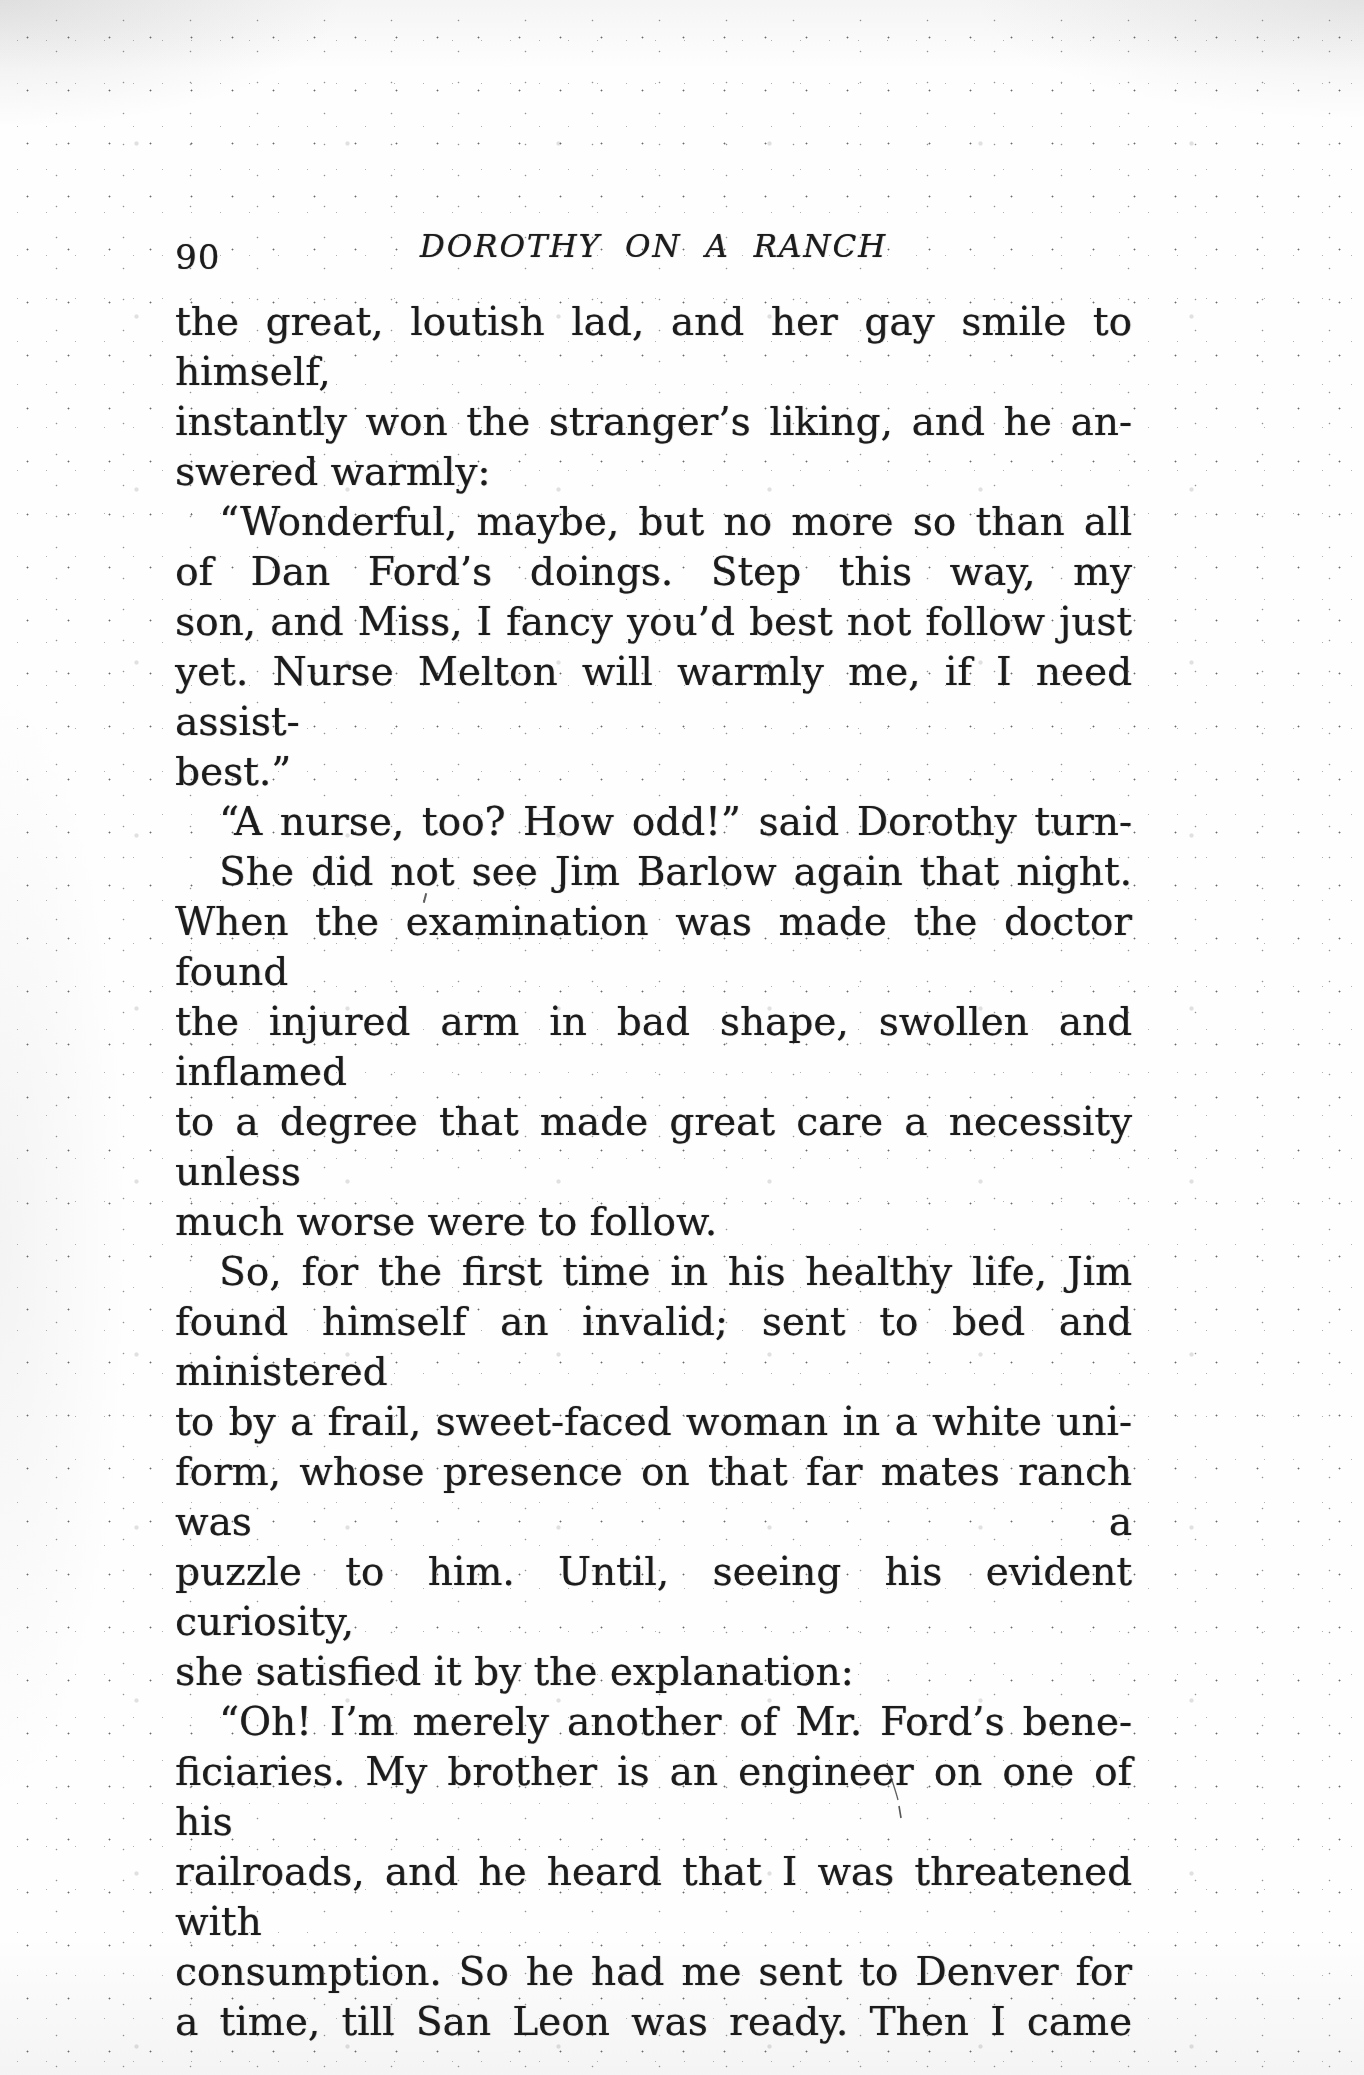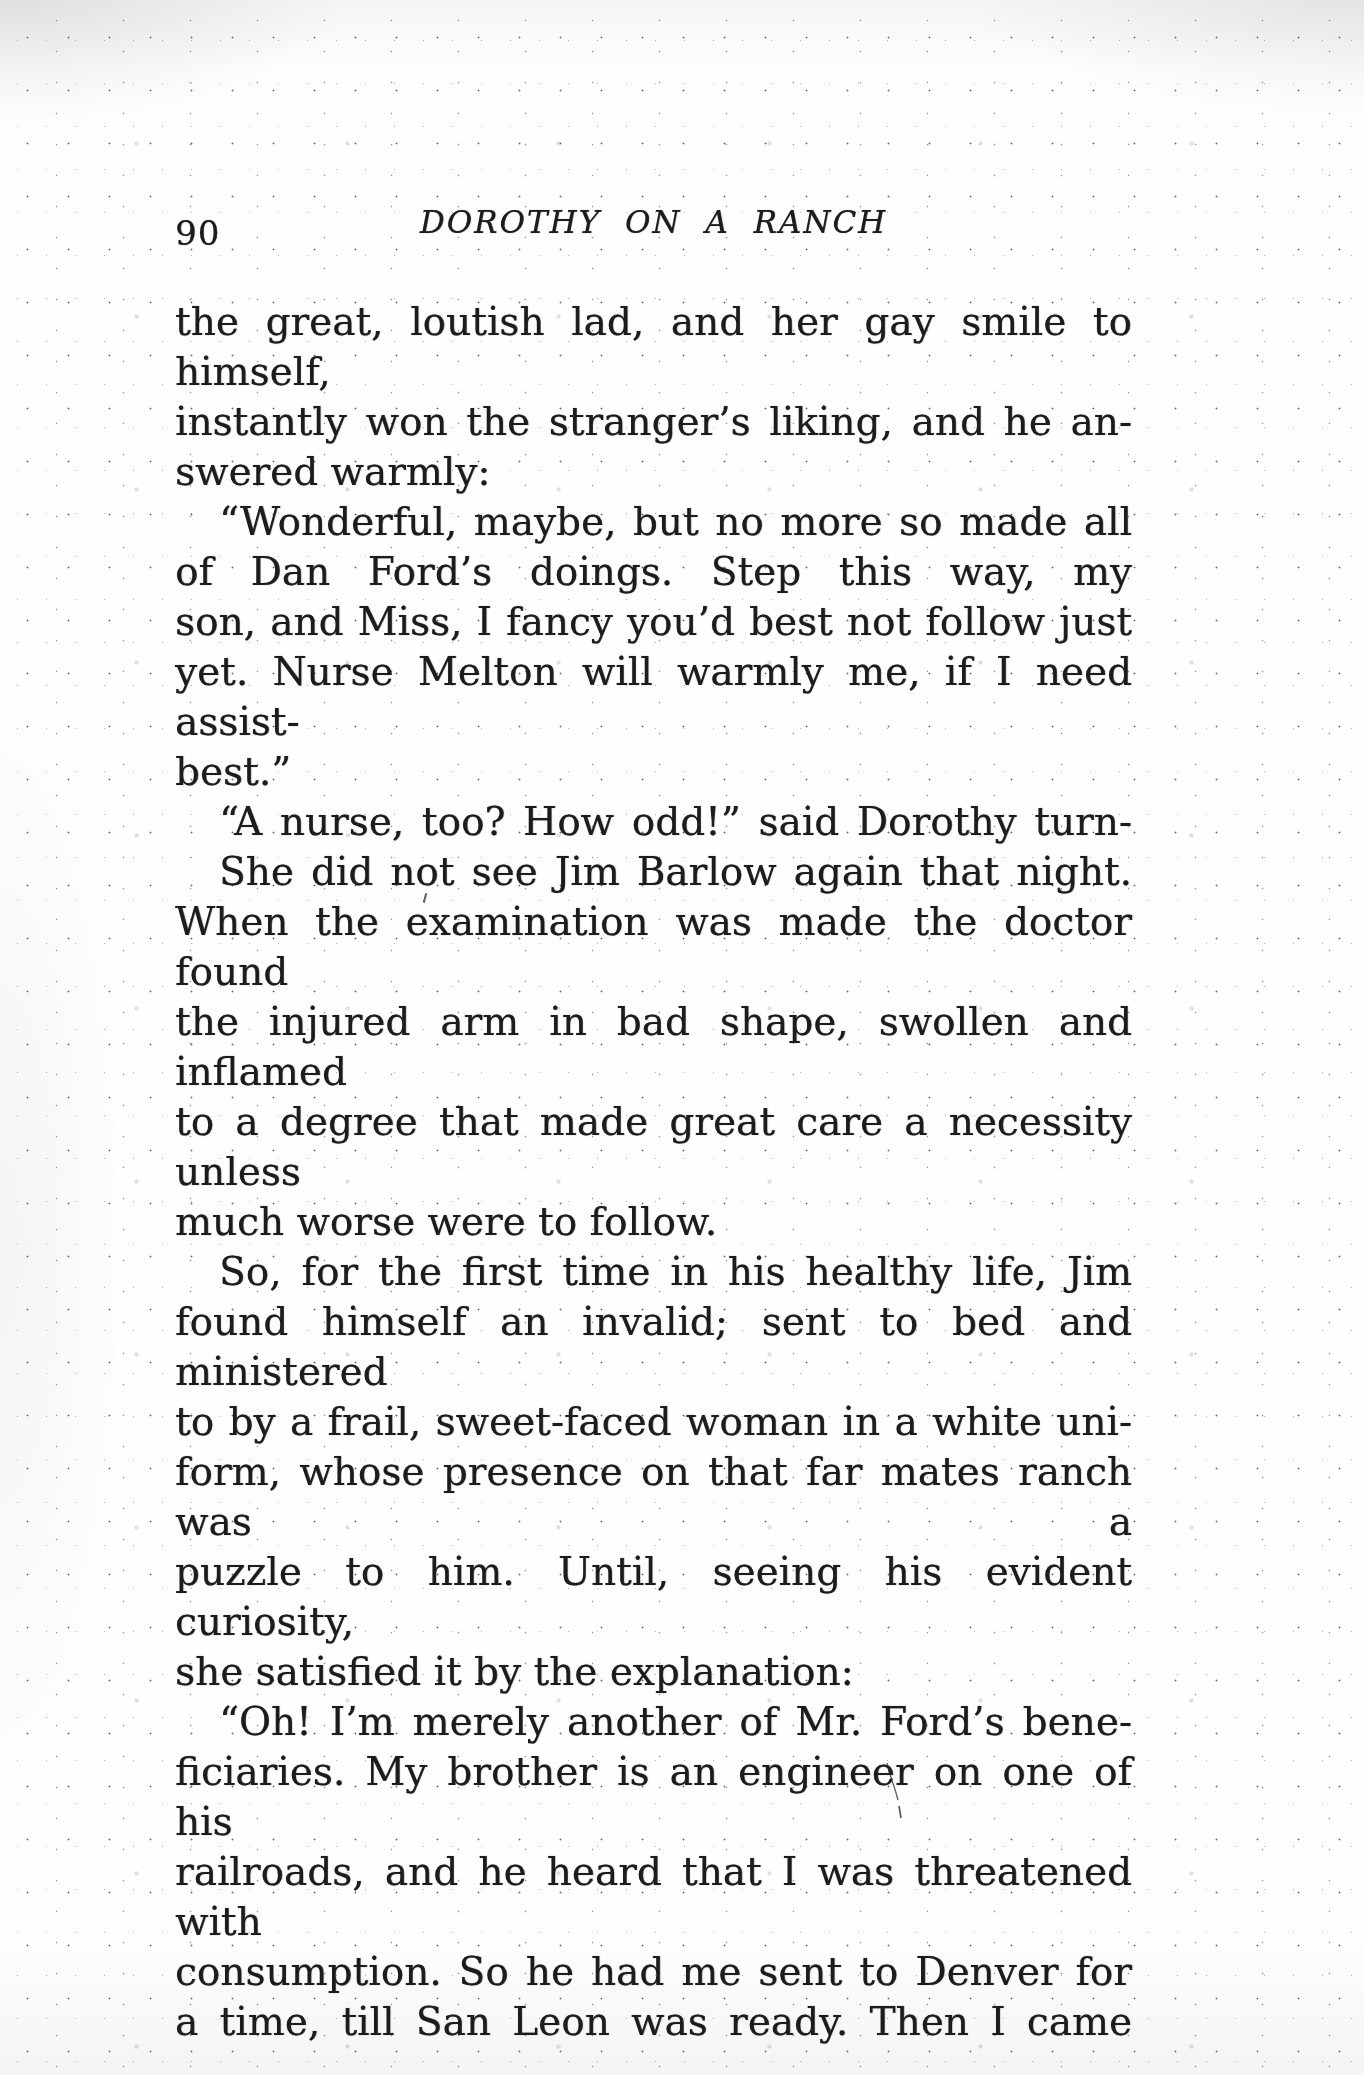--- a/index.html
+++ b/index.html
@@ -32,21 +32,21 @@
       100% 100%, 100% 100%, 100% 100%, 100% 100%, 100% 100%,
       41px 53px, 67px 31px, 29px 43px, 211px 173px;
     background-position:
       0 0, 0 0, 0 0, 0 0, 0 0,
       7px 11px, 23px 5px, 3px 19px, 31px 57px;
   }
 
   .running-head {
     position: absolute;
     left: 175px;
-    top: 204px;
+    top: 228px;
     width: 957px;
     height: 46px;
   }
   .page-number {
     position: absolute;
     left: 0;
     top: 9px;
     font-size: 34px;
     letter-spacing: 1px;
     text-shadow: 0.4px 0.4px 0.8px rgba(15,15,15,0.7);
@@ -103,21 +103,21 @@
 
   <div class="running-head">
     <div class="page-number">90</div>
     <div class="head-title">DOROTHY ON A RANCH</div>
   </div>
 
   <div class="body-text">
       <div class="line">the great, loutish lad, and her gay smile to himself,</div>
       <div class="line">instantly won the stranger’s liking, and he an-</div>
       <div class="line end">swered warmly:</div>
-      <div class="line indent">“Wonderful, maybe, but no more so made all</div>
+      <div class="line indent">“Wonderful, maybe, but no more so than all</div>
       <div class="line">of Dan Ford’s doings. Step this way, my</div>
       <div class="line">son, and Miss, I fancy you’d best not follow just</div>
       <div class="line">yet. Nurse Melton will warmly me, if I need assist-</div>
       <div class="line end">best.”</div>
       <div class="line indent">“A nurse, too? How odd!” said Dorothy turn-</div>
       <div class="line indent">She did not see Jim Barlow again that night.</div>
       <div class="line">When the examination was made the doctor found</div>
       <div class="line">the injured arm in bad shape, swollen and inflamed</div>
       <div class="line">to a degree that made great care a necessity unless</div>
       <div class="line end">much worse were to follow.</div>

